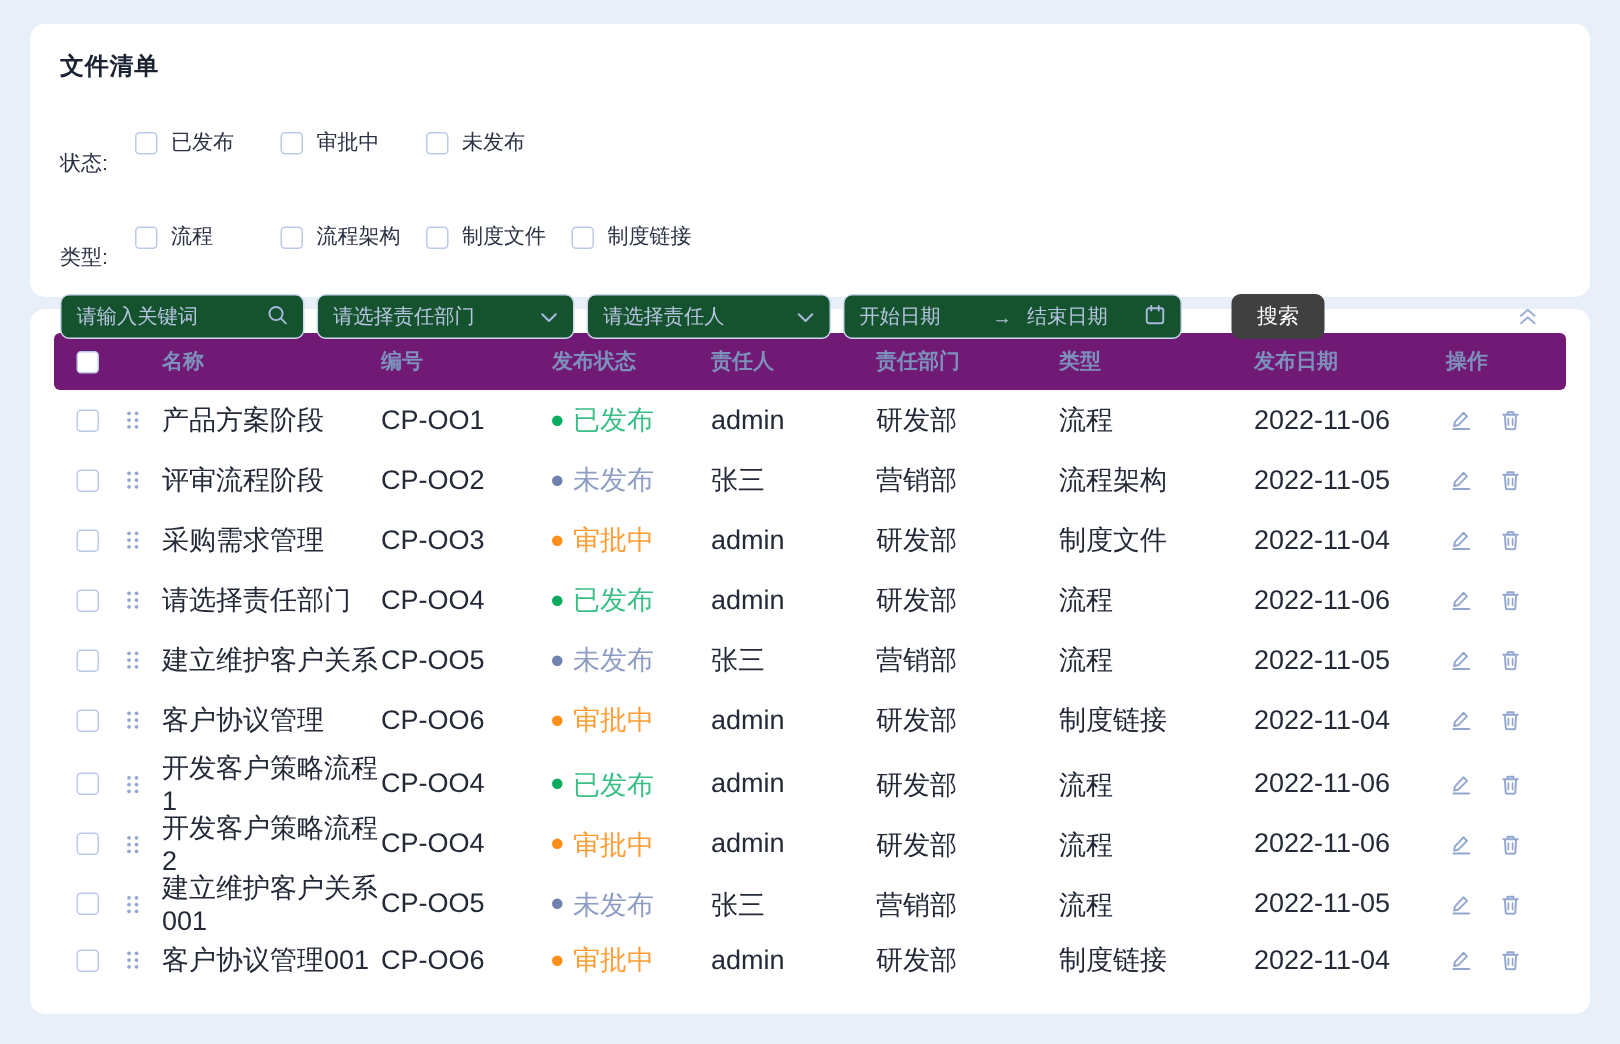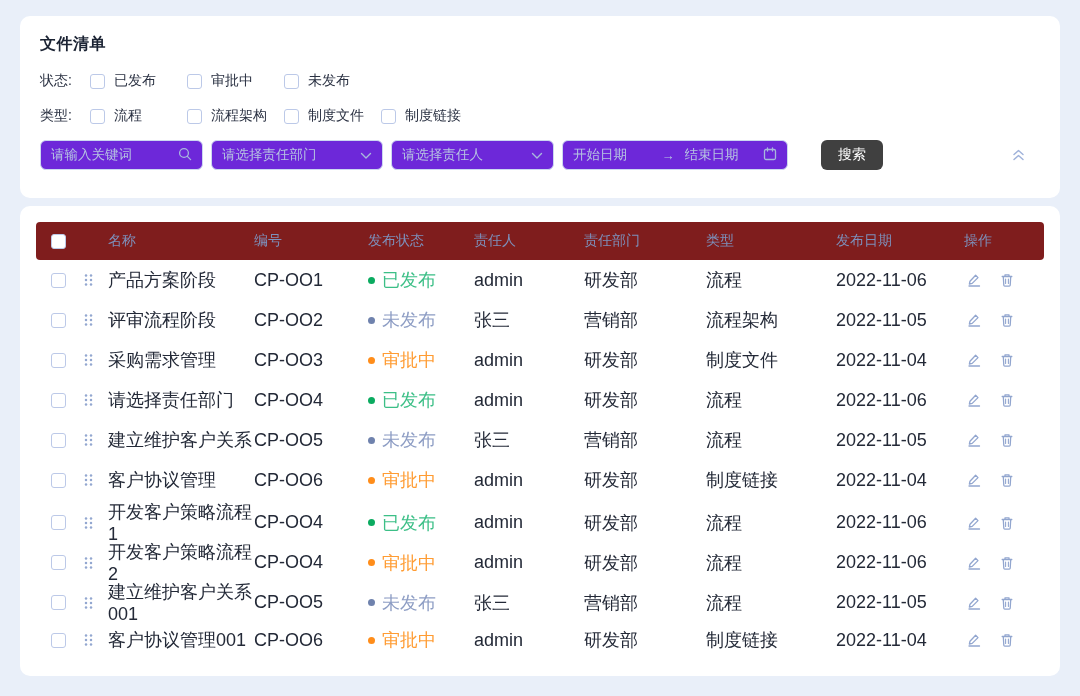--- a/index.html
+++ b/index.html
@@ -9,28 +9,28 @@
     font-family:"Liberation Sans", sans-serif;
     color:#232937;
   }
   .page { padding:16px 20px 20px; height:100%; }
   .card { background:#ffffff; border-radius:10px; }
 
   
   .card-filters { height:182px; padding:18px 20px 16px; margin-bottom:8px; }
   .page-title { font-size:16px; font-weight:700; color:#1b2333; letter-spacing:.5px; }
   .filter-row { display:flex; align-items:center; font-size:14px; color:#2a3142; margin-top:17px; }
-  .filter-label { width:50px; flex:none; }
+  .filter-label { width:50px; flex:none;margin-top:28px; }
   .cb-item { display:flex; align-items:center; width:97px; flex:none; cursor:pointer; }
   .cb-box { width:15px; height:15px; border:1px solid #bcc9e8; border-radius:3px; background:#fff; margin-right:9px; flex:none; }
 
   .search-row { display:flex; align-items:center; margin-top:15px; }
   .input {
     display:flex; align-items:center; height:30px; border:1px solid #ccd8f0;
-    border-radius:6px; background:#6d28d9; padding:0 10px; color:#b6c4e1;
+    border-radius:6px; background:#14532d; padding:0 10px; color:#b6c4e1;
     font-size:13.5px; margin-right:8px;
   }
   .input .ph { flex:1 1 auto; white-space:nowrap; overflow:hidden; }
   .input svg { flex:none; }
   .kw { width:163px; }
   .sel { width:163px; }
   .sel2 { width:172px; }
   .dates { width:226px; }
   .dates .sep { flex:none; margin:0 10px; color:#b6c4e1; font-size:13px; }
   .btn-search {
@@ -40,22 +40,22 @@
   .collapse-btn { margin-left:auto; margin-right:14px; cursor:pointer; display:flex; }
 
   
   .card-table { height:470px; padding:16px; }
   .tgrid {
     display:grid;
     grid-template-columns:44px 28px 146px 114px 106px 110px 122px 130px 128px 1fr;
     align-items:center;
   }
   .thead {
-    height:38px; background:#7f1d1d; border-radius:4px;
-    color:#7d90bb; font-size:14px;
+    height:38px; background:#701a75; border-radius:4px;
+    color:#7d90bb; font-size:14px;font-weight:bold;
   }
   .trow { height:40px; font-size:18px; color:#232937; }
   .cell-check { display:flex; justify-content:center; }
   .cell-handle { display:flex; justify-content:flex-start; padding-left:4px; }
   .status-cell { display:flex; align-items:center; }
   .status-dot { width:7px; height:7px; border-radius:50%; margin-right:7px; flex:none; }
   .cell-actions { display:flex; align-items:center; gap:17px; padding-left:2px; }
   .icon-btn { display:flex; cursor:pointer; }
 </style>
 </head>

